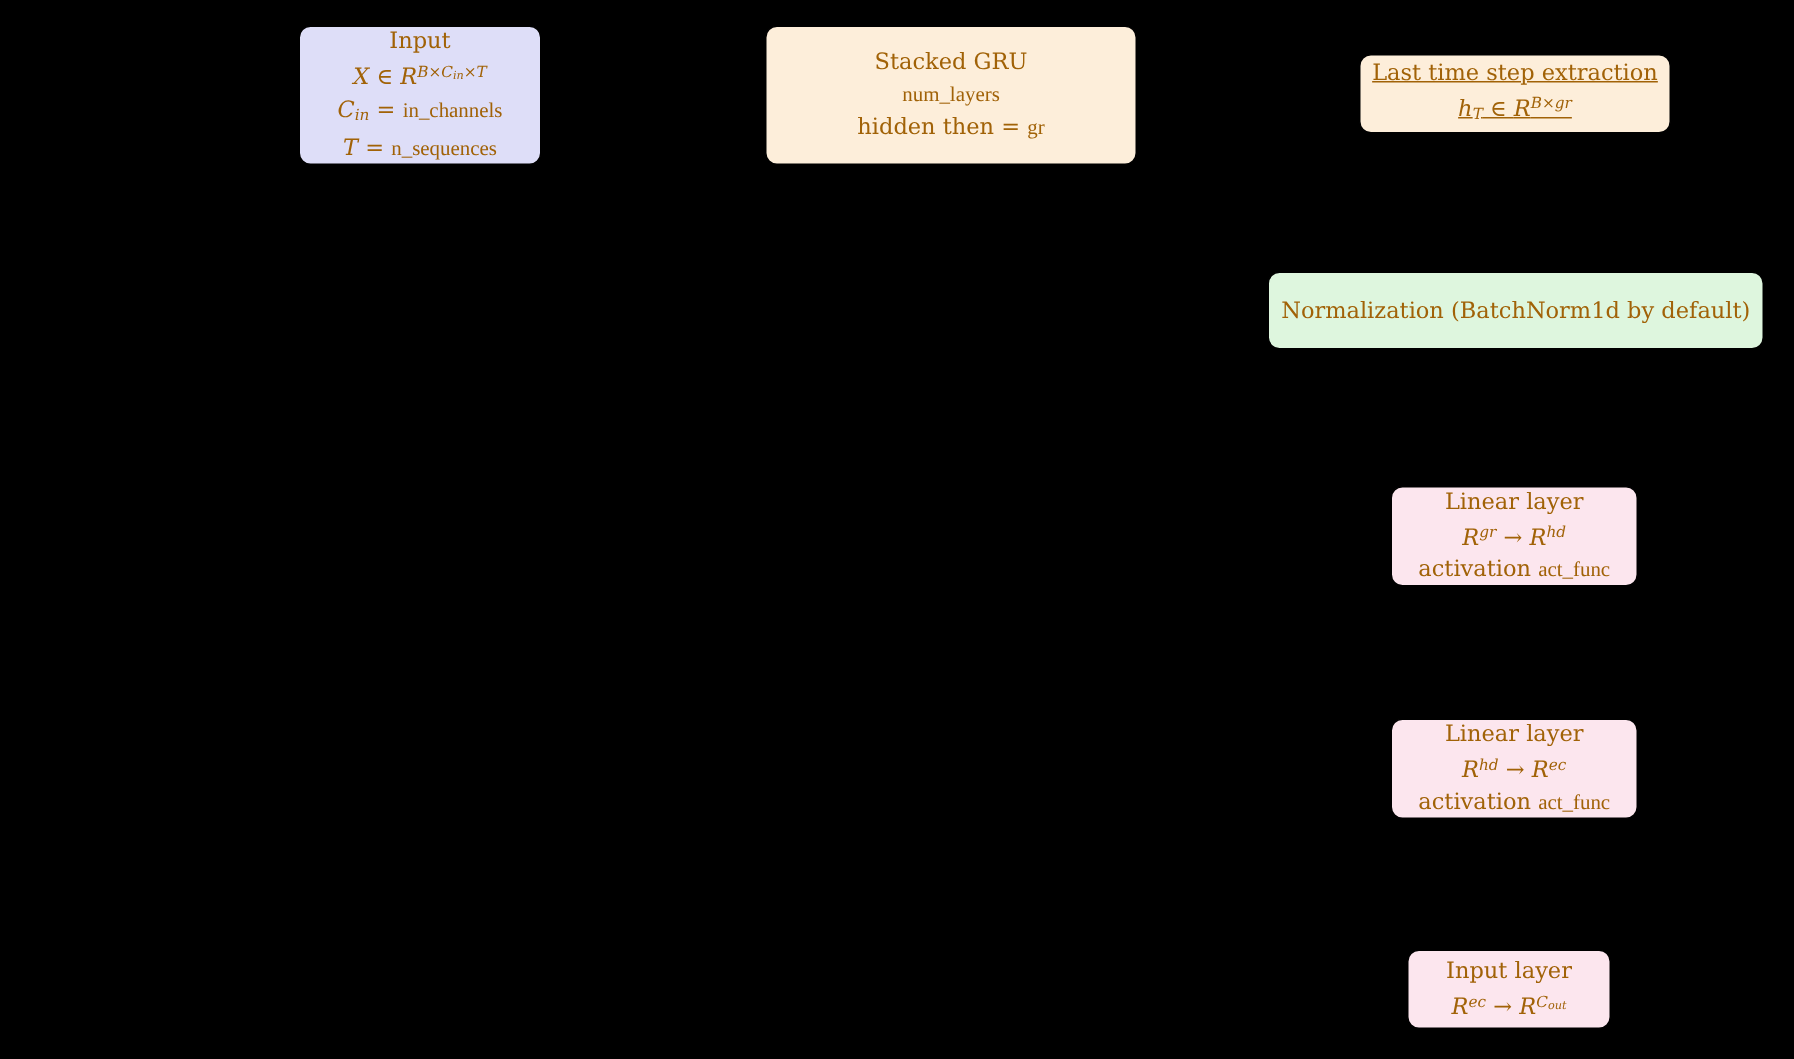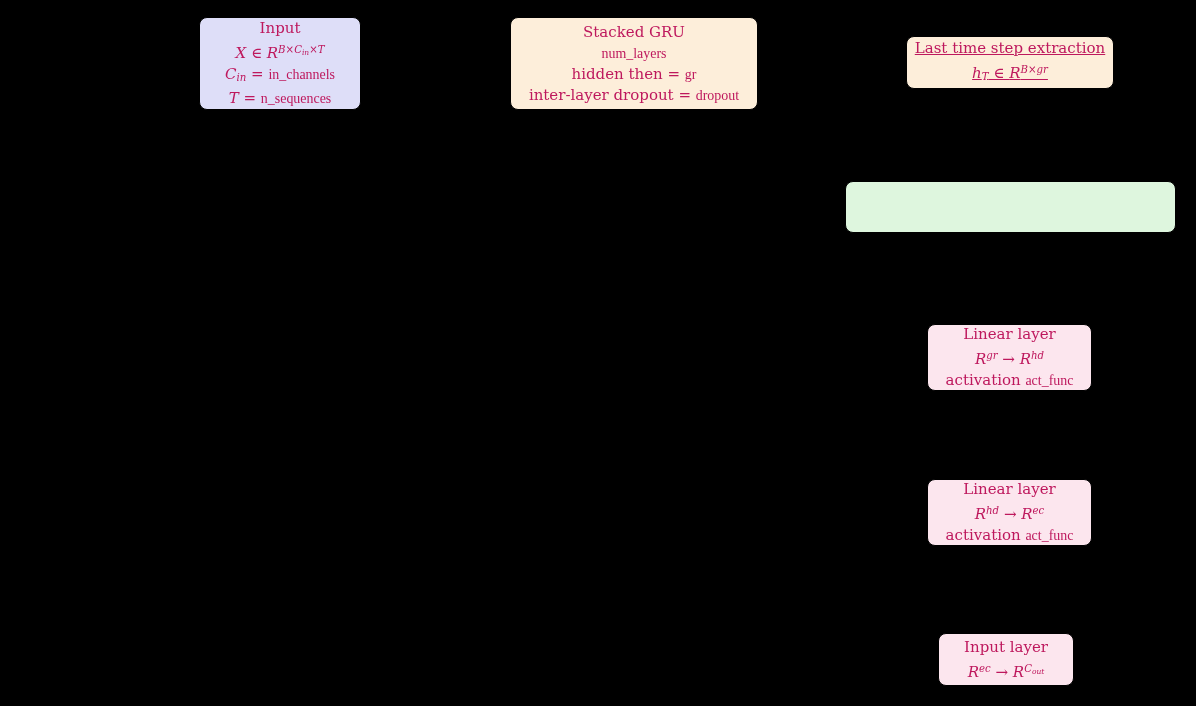--- a/index.html
+++ b/index.html
@@ -7,21 +7,21 @@
     padding: 0;
     background: #000000;
   }
   .canvas {
     position: relative;
     width: 1196px;
     height: 706px;
     background: #000000;
     overflow: hidden;
     font-family: "DejaVu Serif", serif;
-    color: #be185d;
+    color: #a16207;
   }
   .node {
     position: absolute;
     box-sizing: border-box;
     border: 1px solid #000000;
     border-radius: 8px;
     display: flex;
     flex-direction: column;
     justify-content: center;
     align-items: center;
@@ -57,29 +57,29 @@
     <div class="line"><span class="seg-rm">Input</span></div>
     <div class="line"><span class="seg-it">X</span><span class="seg-rm"> ∈ </span><span class="seg-it">R</span><span class="seg-sup">B×C</span><span class="seg-supsub">in</span><span class="seg-sup">×T</span></div>
     <div class="line"><span class="seg-it">C</span><span class="seg-sub">in</span><span class="seg-rm"> = </span><span class="seg-tt">in_channels</span></div>
     <div class="line"><span class="seg-it">T</span><span class="seg-rm"> = </span><span class="seg-tt">n_sequences</span></div>
   </div>
 
   <div class="node" id="node-gru" style="background: rgb(253, 238, 218); text-align: center;">
     <div class="line"><span class="seg-rm">Stacked GRU</span></div>
     <div class="line"><span class="seg-tt">num_layers</span></div>
     <div class="line"><span class="seg-rm">hidden then = </span><span class="seg-tt">gr</span></div>
-    <div class="line"><span class="seg-rm">inter-layer dropout = </span><span class="seg-tt">dropout</span></div>
   </div>
 
   <div class="node" id="node-last" style="background: rgb(253, 238, 218);">
     <div class="line"><span class="seg-rm">Last time step extraction</span></div>
     <div class="line"><span class="seg-it">h</span><span class="seg-sub">T</span><span class="seg-rm"> ∈ </span><span class="seg-it">R</span><span class="seg-sup">B×gr</span></div>
   </div>
 
   <div class="node" id="node-norm" style="background: rgb(222, 246, 222);">
+    <div class="line"><span class="seg-rm">Normalization (BatchNorm1d by default)</span></div>
   </div>
 
   <div class="node" id="node-lin1" style="background: rgb(252, 230, 238);">
     <div class="line"><span class="seg-rm">Linear layer</span></div>
     <div class="line"><span class="seg-it">R</span><span class="seg-sup">gr</span><span class="seg-rm"> → </span><span class="seg-it">R</span><span class="seg-sup">hd</span></div>
     <div class="line"><span class="seg-rm">activation </span><span class="seg-tt">act_func</span></div>
   </div>
 
   <div class="node" id="node-lin2" style="background: rgb(252, 230, 238);">
     <div class="line"><span class="seg-rm">Linear layer</span></div>

